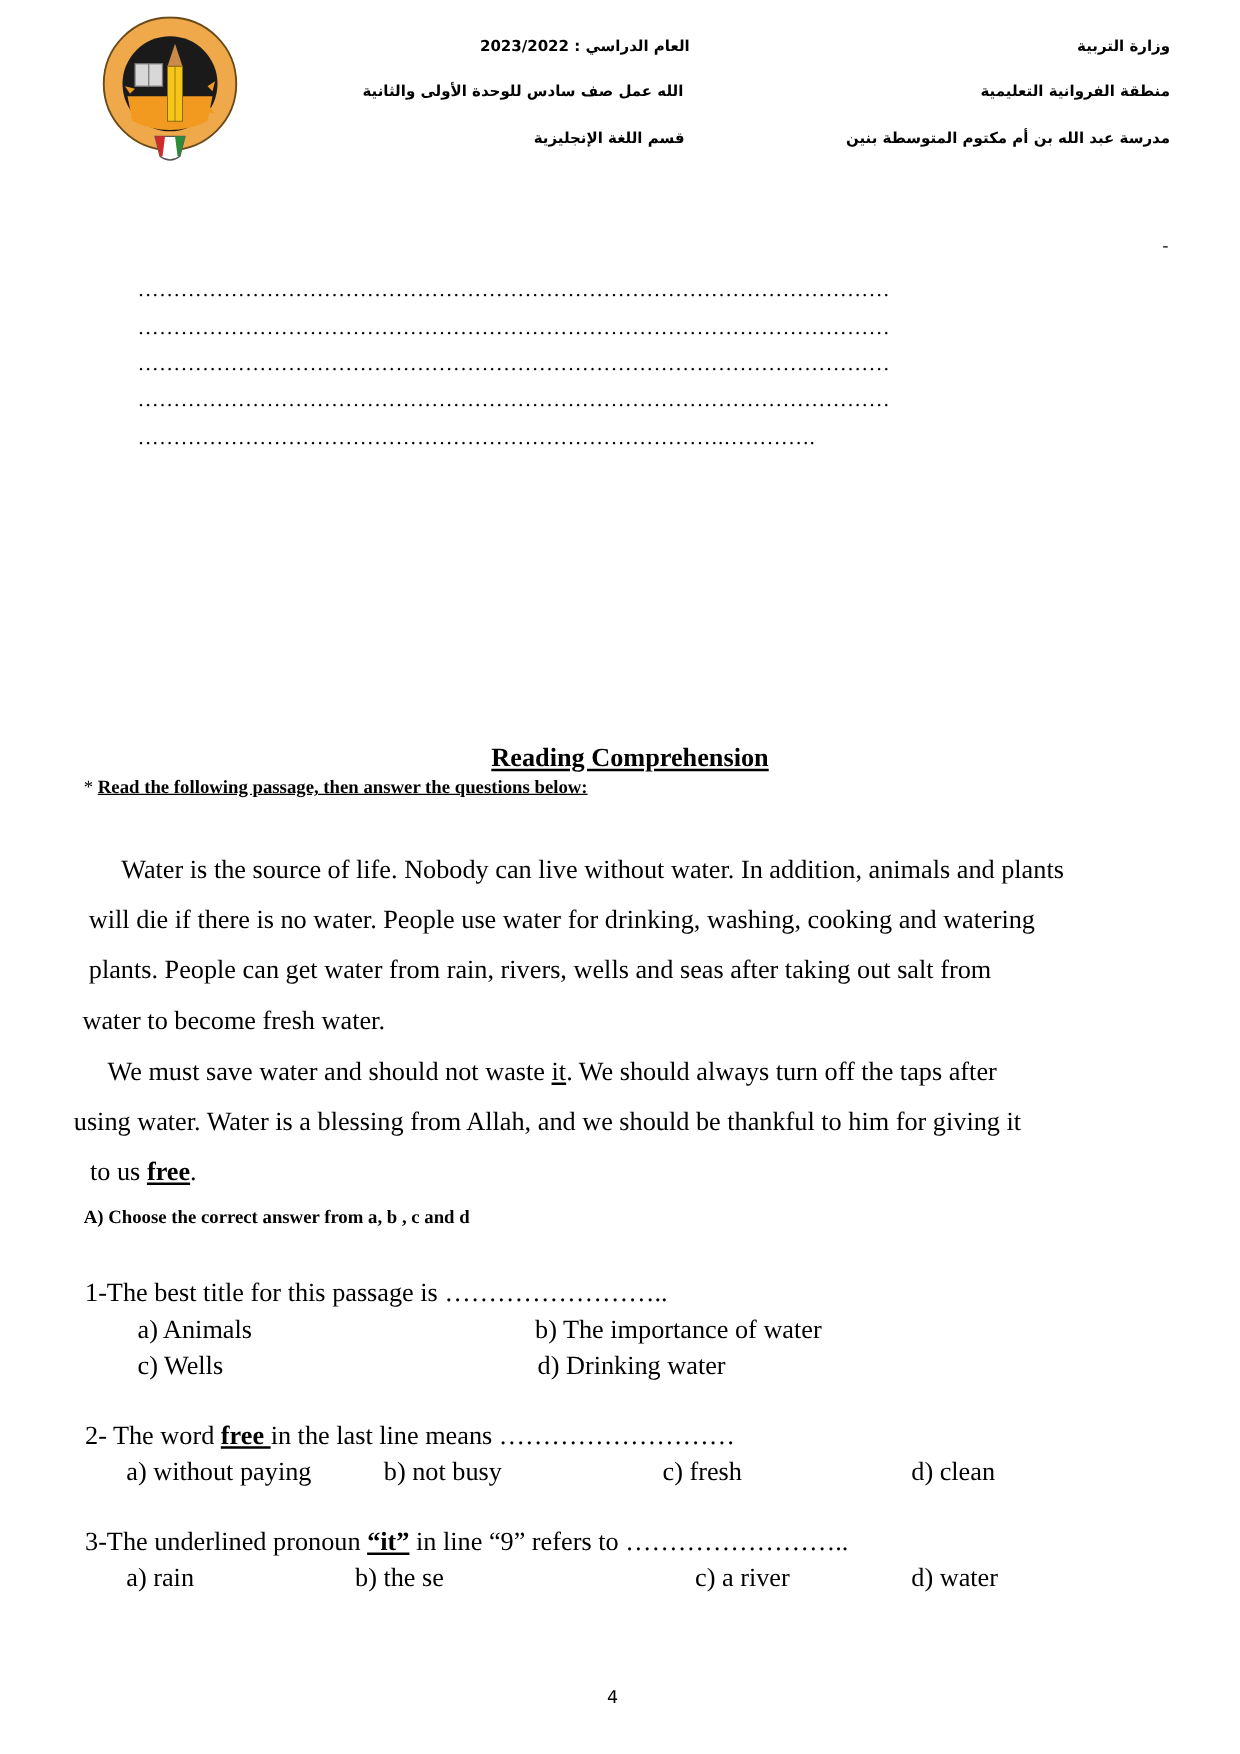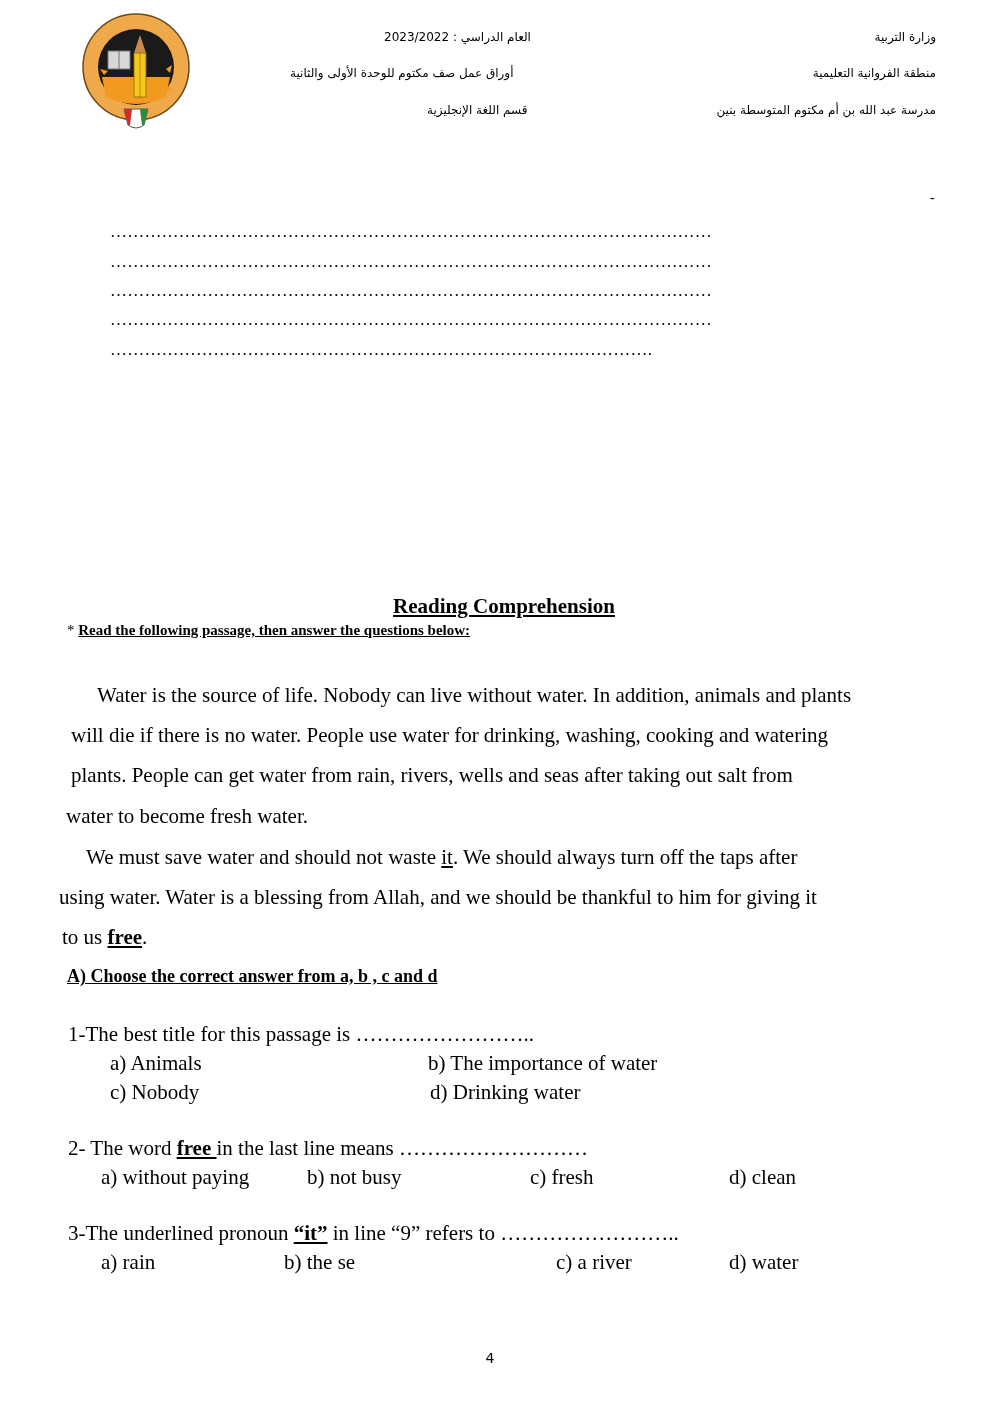--- a/index.html
+++ b/index.html
@@ -1,28 +1,28 @@
 <!DOCTYPE html>
 <html><head>
 <meta charset="utf-8">
 <style>
   html, body { margin: 0; padding: 0; background: #ffffff; }
   body { width: 992px; height: 1403px; position: relative; overflow: hidden; color: #000; font-family: "Liberation Serif", serif; }
   .abs { position: absolute; }
-  .ar { font-family: "DejaVu Sans", sans-serif; font-weight: normal; font-size: 12px; direction: rtl; white-space: nowrap; }
+  .ar { font-family: "DejaVu Sans", sans-serif; font-weight: bold; font-size: 12px; direction: rtl; white-space: nowrap; }
   .logo { left: 80px; top: 13px; width: 112px; height: 120px; }
   .dots { left: 110px; font-family: "Liberation Serif", serif; font-size: 17px; letter-spacing: 0.2px; white-space: nowrap; width: 820px; overflow: hidden; }
   .dash { left: 930px; top: 190px; font-size: 14px; }
   .title { left: 0; width: 1008px; top: 594px; text-align: center; font-weight: bold; font-size: 21px; text-decoration: underline; }
   .instr { left: 67px; top: 622px; font-size: 15px; white-space: nowrap; }
   .instr .u { font-weight: bold; text-decoration: underline; }
   .para { font-size: 21px; white-space: nowrap; }
   .bu { font-weight: bold; text-decoration: underline; }
   .u { text-decoration: underline; }
-  .secA { left: 67px; top: 966px; font-size: 18px; font-weight: bold; text-decoration: underline; white-space: nowrap; }
+  .secA { left: 67px; top: 966px; font-size: 15px; font-weight: bold; white-space: nowrap; }
   .q { font-size: 21px; white-space: nowrap; }
   .pg { left: 0; width: 980px; top: 1350px; text-align: center; font-family: "DejaVu Sans", sans-serif; font-size: 14px; }
 </style>
 </head>
 <body>
 
 <div class="abs logo">
   <svg width="112" height="120" viewBox="0 0 112 120">
     <circle cx="56" cy="54" r="53" fill="#f0a94a" stroke="#6b4a1a" stroke-width="1.5"></circle>
     <circle cx="56" cy="54" r="38" fill="#1a1a1a"></circle>
@@ -38,21 +38,21 @@
     <polygon points="60,22 66,40 54,40" fill="#c98a4a"></polygon>
     <rect x="54" y="40" width="12" height="44" fill="#f5c518" stroke="#8a6a10" stroke-width="0.8"></rect>
     <line x1="60" y1="40" x2="60" y2="84" stroke="#8a6a10" stroke-width="0.6"></line>
     <path d="M44 96 L68 96 L64 112 Q56 118 48 112 Z" fill="#ffffff" stroke="#555" stroke-width="1"></path>
     <path d="M44 96 L52 96 L50 112 Q48 112 48 112 Z" fill="#d22b2b"></path>
     <path d="M60 96 L68 96 L64 112 L62 112 Z" fill="#2e8b3a"></path>
   </svg>
 </div>
 
 <div class="abs ar" style="left:384px; top:30px;">العام الدراسي : 2023/2022</div>
-<div class="abs ar" style="left:290px; top:66px;">أوراق عمل صف مكتوم للوحدة الأولى والثانية</div>
+<div class="abs ar" style="left:290px; top:66px;">الله عمل صف سادس للوحدة الأولى والثانية</div>
 <div class="abs ar" style="left:427px; top:103px;">قسم اللغة الإنجليزية</div>
 
 <div class="abs ar" style="right:56px; top:30px;">وزارة التربية</div>
 <div class="abs ar" style="right:56px; top:66px;">منطقة الفروانية التعليمية</div>
 <div class="abs ar" style="right:56px; top:103px;">مدرسة عبد الله بن أم مكتوم المتوسطة بنين</div>
 
 <div class="abs dash">-</div>
 <div class="abs dots" style="top:222px;">……………………………………………………………………………………………</div>
 <div class="abs dots" style="top:252px;">……………………………………………………………………………………………</div>
 <div class="abs dots" style="top:281px;">……………………………………………………………………………………………</div>
@@ -66,30 +66,30 @@
 
 <div class="abs para" style="left:97px; top:683px;">Water is the source of life. Nobody can live without water. In addition, animals and plants</div>
 <div class="abs para" style="left:71px; top:723px;">will die if there is no water. People use water for drinking, washing, cooking and watering</div>
 <div class="abs para" style="left:71px; top:763px;">plants. People can get water from rain, rivers, wells and seas after taking out salt from</div>
 <div class="abs para" style="left:66px; top:804px;">water to become fresh water.</div>
 
 <div class="abs para" style="left:86px; top:845px;">
   <span>We must save water and should not waste </span><span class="u">it</span><span>. We should always turn off the taps after</span>
 </div>
 <div class="abs para" style="left:59px; top:885px;text-align:center;">using water. Water is a blessing from Allah, and we should be thankful to him for giving it</div>
-<div class="abs para" style="left:62px; top:925px;">
+<div class="abs para" style="left:72px; top:925px;">
   <span>to us </span><span class="bu">free</span><span>.</span>
 </div>
 
 <div class="abs secA">A) Choose the correct answer from a, b , c and d</div>
 
 <div class="abs q" style="left:68px; top:1022px;">1-The best title for this passage is ……………………..</div>
 <div class="abs q" style="left:110px; top:1051px;">a) Animals</div>
 <div class="abs q" style="left:428px; top:1051px;">b) The importance of water</div>
-<div class="abs q" style="left:110px; top:1080px;">c) Nobody</div>
+<div class="abs q" style="left:110px; top:1080px;">c) Wells</div>
 <div class="abs q" style="left:430px; top:1080px;">d) Drinking water</div>
 
 <div class="abs q" style="left:68px; top:1136px;">
   <span>2- The word </span><span class="bu">free </span><span>in the last line means ………………………</span>
 </div>
 <div class="abs q" style="left:101px; top:1165px;">a) without paying</div>
 <div class="abs q" style="left:307px; top:1165px;">b) not busy</div>
 <div class="abs q" style="left:530px; top:1165px;">c) fresh</div>
 <div class="abs q" style="left:729px; top:1165px;">d) clean</div>
 

